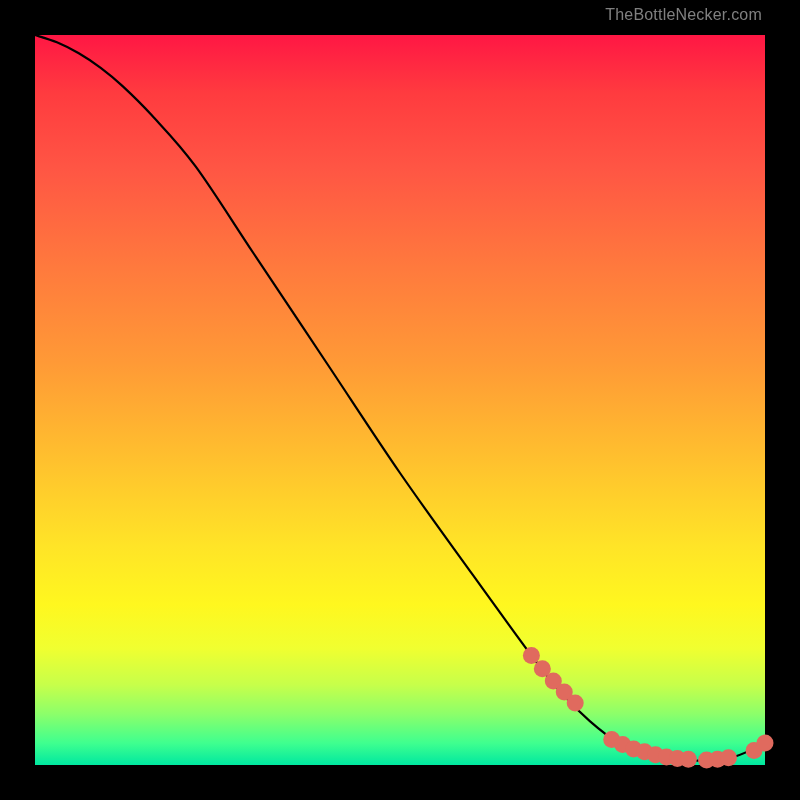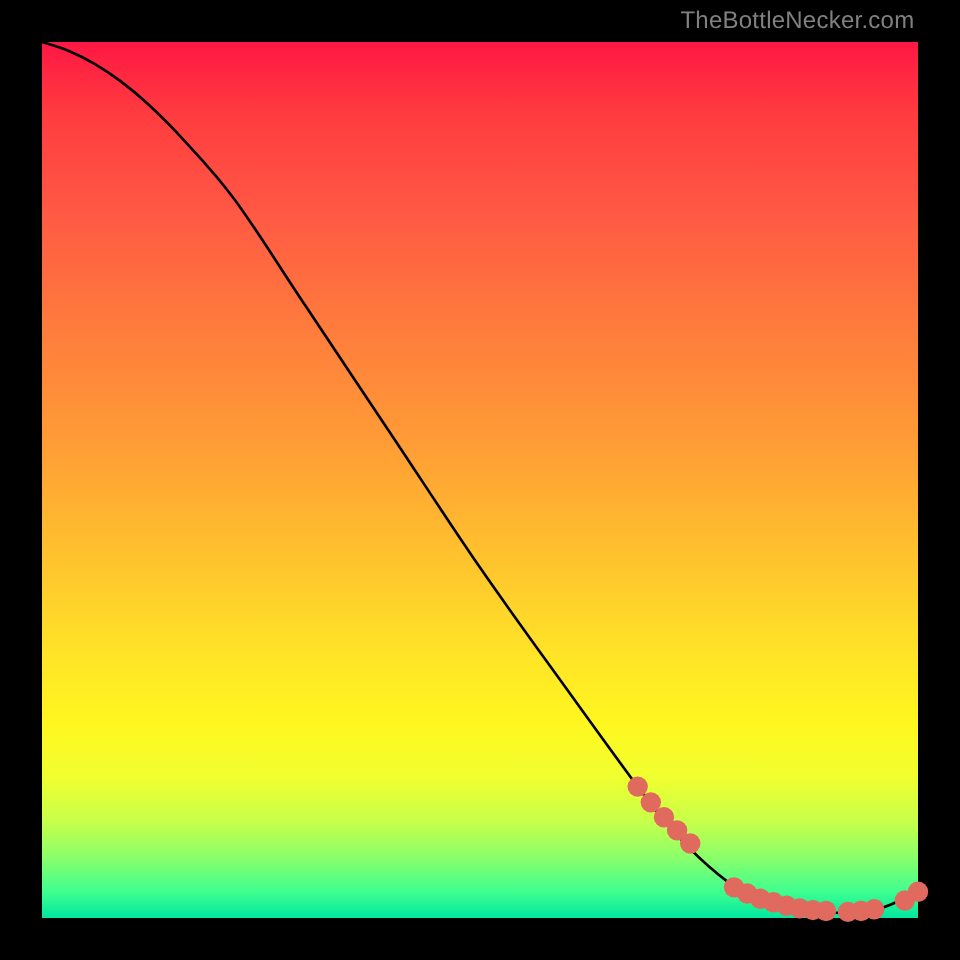--- a/index.html
+++ b/index.html
@@ -38,21 +38,21 @@
       #8cff6a 93%,
       #3fff8f 97%,
       #00e8a0 100%
     );
   }
   .attribution {
     position: absolute;
     top: 6px;
     right: 38px;
     color: #808080;
-    font-size: 20px;
+    font-size: 16px;
     letter-spacing: 0.2px;
     font-weight: 500;
     user-select: none;
   }
   svg.overlay {
     position: absolute;
     left: 35px;
     top: 35px;
     width: 730px;
     height: 730px;

